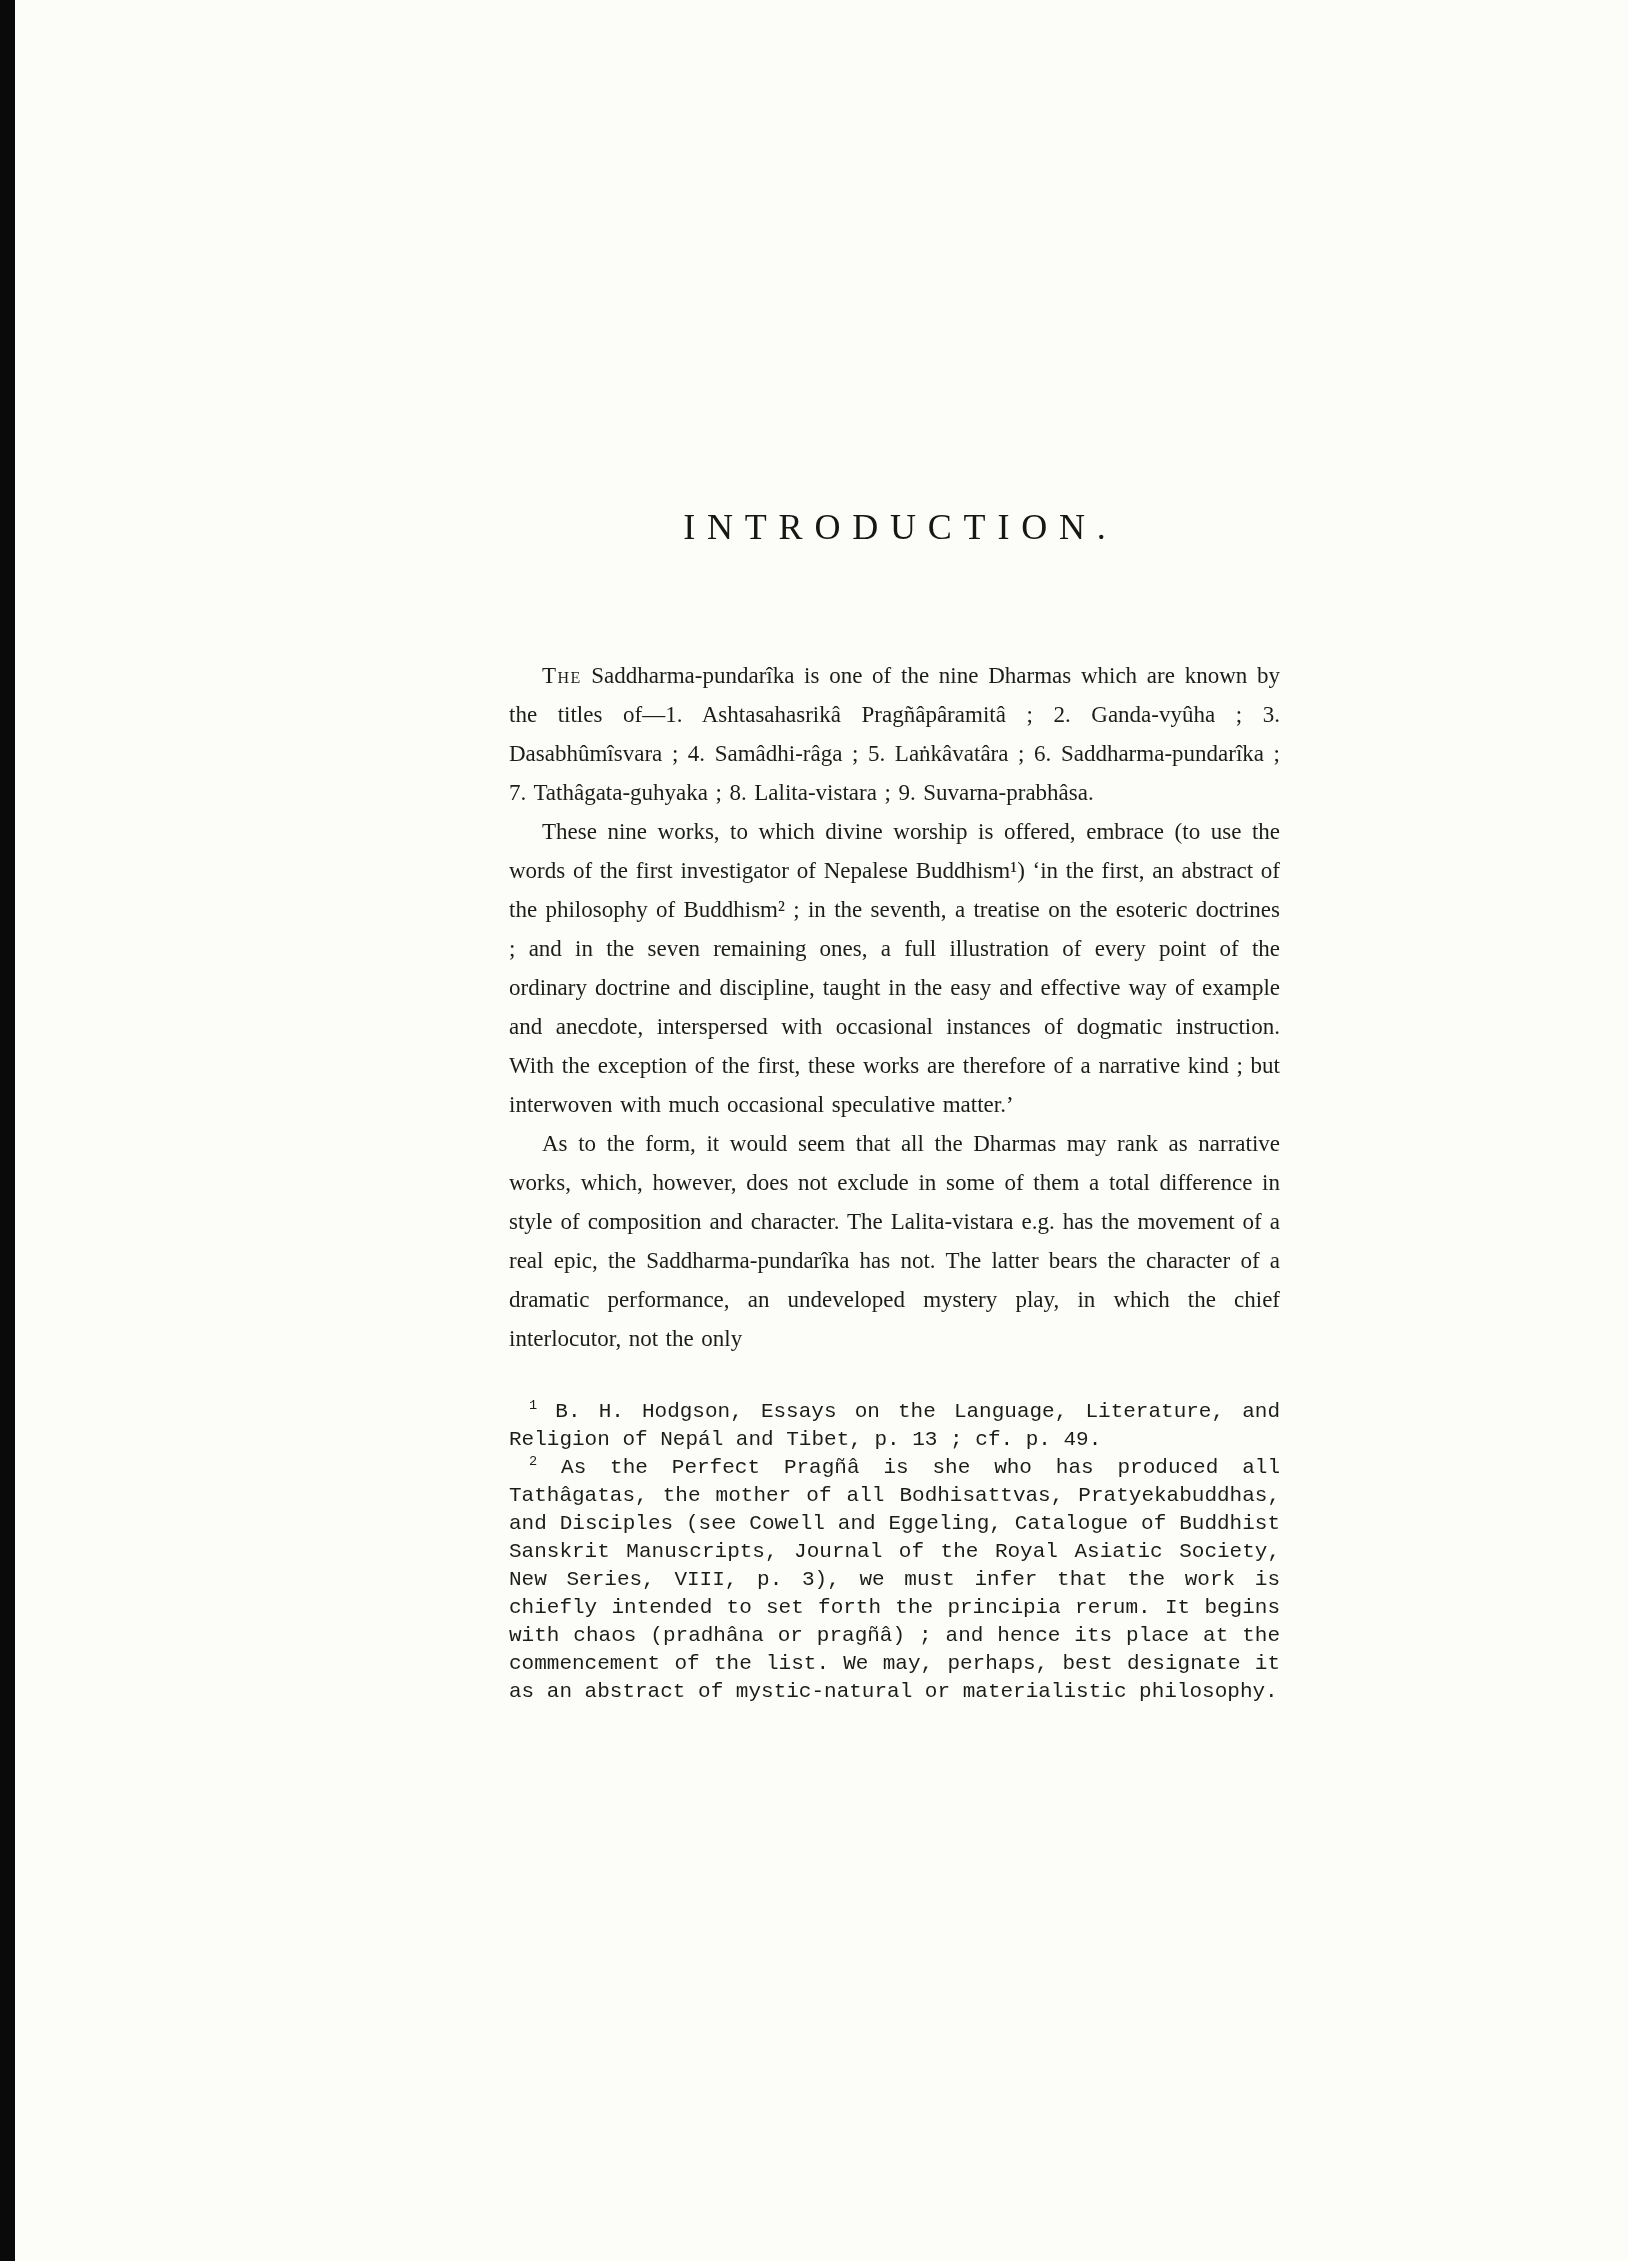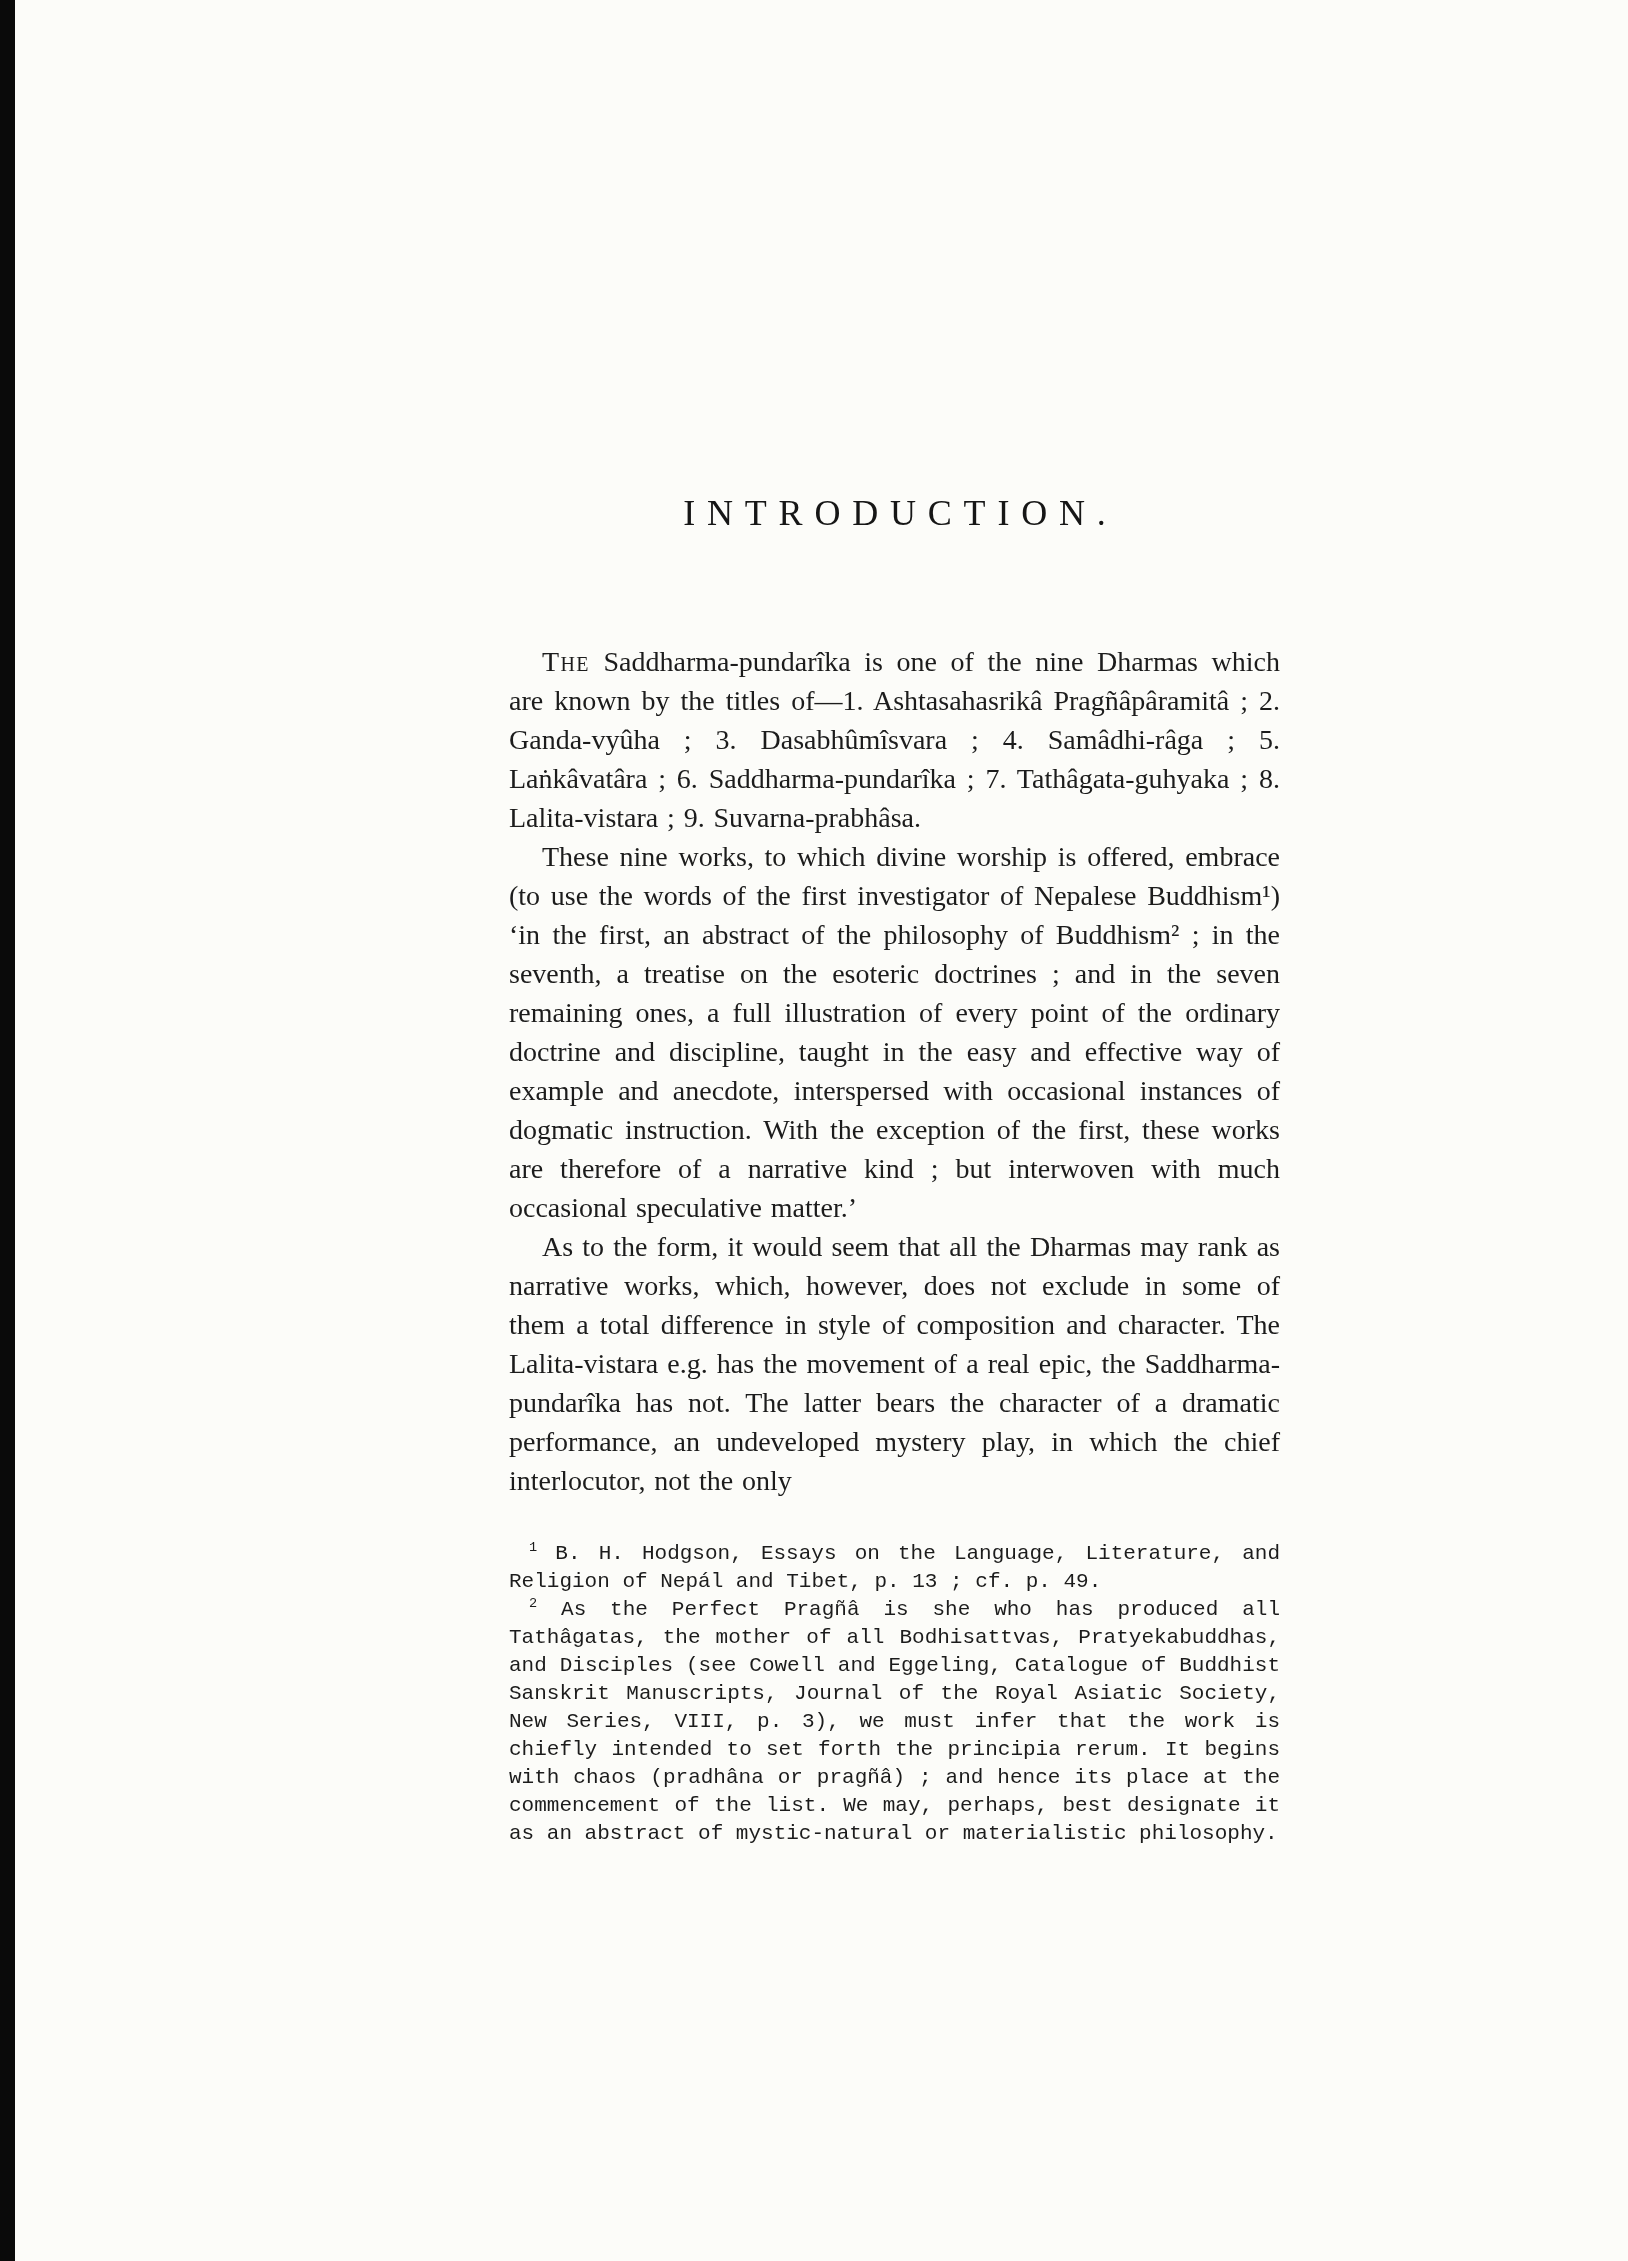--- a/index.html
+++ b/index.html
@@ -20,34 +20,34 @@
     position: absolute;
     left: 0;
     top: 0;
     width: 15.4px;
     height: 2442px;
     background: #0a0a0a;
   }
   .text-block {
     position: absolute;
     left: 509px;
-    top: 492px;
+    top: 506px;
     width: 771px;
   }
   h1.title {
     font-size: 36px;
     font-weight: normal;
     letter-spacing: 11.8px;
     text-indent: 11.8px; 
     text-align: center;
     margin: 0 0 108px 0;
     color: #161616;
   }
   .body-para {
-    font-size: 28px;
+    font-size: 23px;
     line-height: 39px;
     text-align: justify;
     text-indent: 33px;
     margin: 0;
     word-spacing: 1.8px;
   }
   .lead {
     font-variant: small-caps;
     letter-spacing: 1.4px;
   }

